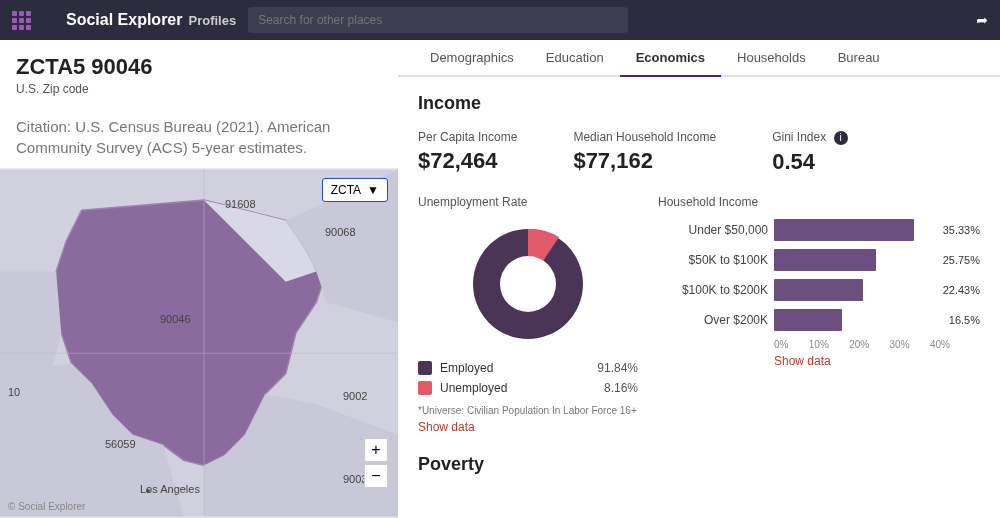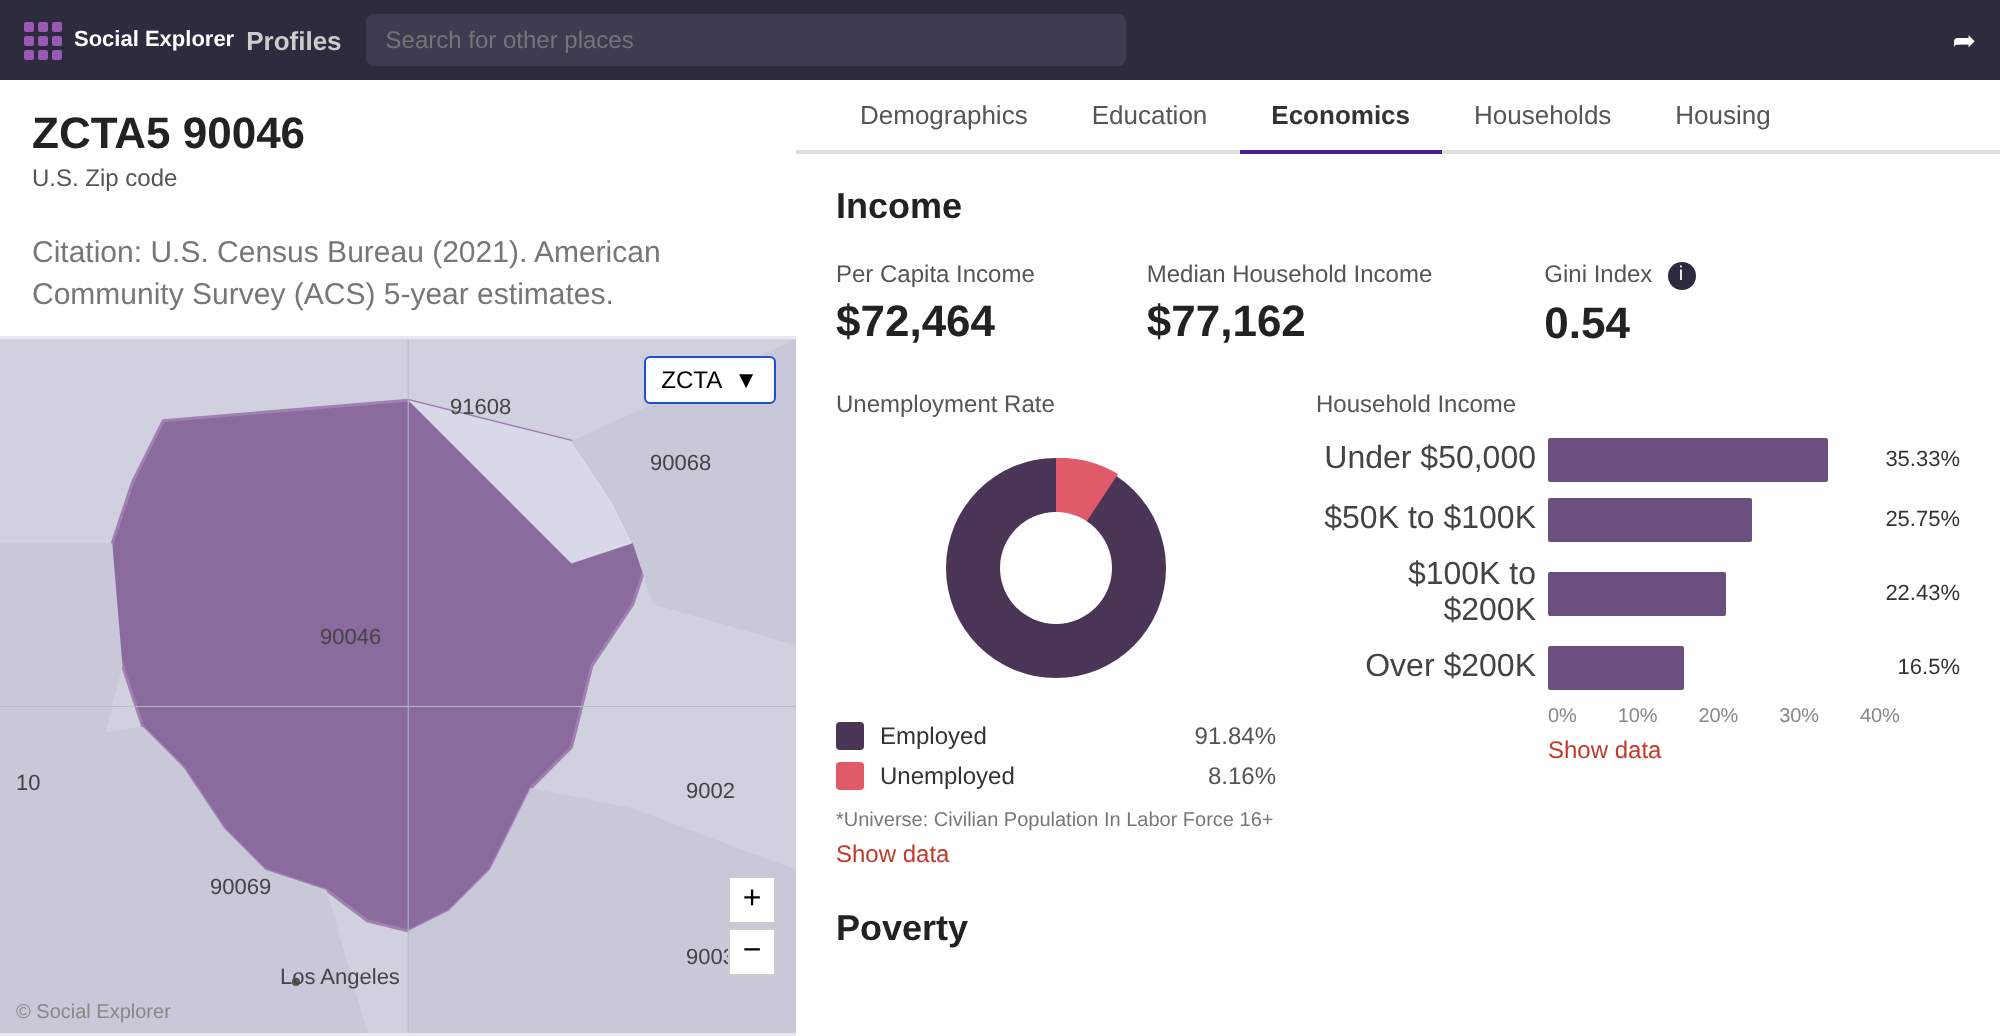--- a/index.html
+++ b/index.html
@@ -27,21 +27,21 @@
       display: grid;
       grid-template-columns: repeat(3,5px);
       gap: 2px;
     }
     .nav-logo-grid span {
       width: 5px; height: 5px;
       background: #9b59b6;
       display: block;
       border-radius: 1px;
     }
-    .nav-brand { color: white; font-size: 11px; }
+    .nav-brand { color: white; font-size: 16px; margin-left: 29px; }
     .nav-profiles { color: #ccc; font-size: 13px; }
     .nav-search {
       flex: 1;
       max-width: 380px;
       background: #3d3d52;
       border: none;
       border-radius: 4px;
       height: 26px;
       padding: 0 10px;
       color: #ccc;
@@ -291,21 +291,21 @@
       color: #555;
       margin-bottom: 10px;
     }
     .bar-row {
       display: flex;
       align-items: center;
       margin-bottom: 8px;
       gap: 6px;
     }
     .bar-row-label {
-      font-size: 16px;
+      font-size: 12px;
       color: #444;
       width: 110px;
       text-align: right;
       flex-shrink: 0;
     }
     .bar-track {
       flex: 1;
       height: 22px;
       background: transparent;
       position: relative;
@@ -412,21 +412,21 @@
         <span>ZCTA</span>
         <span>▼</span>
       </div>
 
       
       <span class="map-label" style="left:225px;top:30px;">91608</span>
       <span class="map-label" style="left:325px;top:58px;">90068</span>
       <span class="map-label" style="left:160px;top:145px;">90046</span>
       <span class="map-label" style="left:8px;top:218px;">10</span>
       <span class="map-label" style="left:343px;top:222px;">9002</span>
-      <span class="map-label" style="left:105px;top:270px;">90069</span>
+      <span class="map-label" style="left:105px;top:270px;">56059</span>
       <span class="map-label" style="left:343px;top:272px;margin-top:33px;">9003</span>
       <span class="map-label" style="left:140px;top:315px;">Los Angeles</span>
       
       
 
       
       <div class="map-zoom">
         <button>+</button>
         <button>−</button>
       </div>
@@ -435,21 +435,21 @@
     </div>
   </div>
 
   <div class="right-panel">
 
     <div class="tabs">
       <div class="tab">Demographics</div>
       <div class="tab">Education</div>
       <div class="tab active">Economics</div>
       <div class="tab">Households</div>
-      <div class="tab">Housing</div>
+      <div class="tab">Bureau</div>
     </div>
 
     <div class="content">
 
       <div class="section-title">Income</div>
 
       <div class="income-row">
         <div class="income-item">
           <label>Per Capita Income</label>
           <div class="income-value">$72,464</div>

